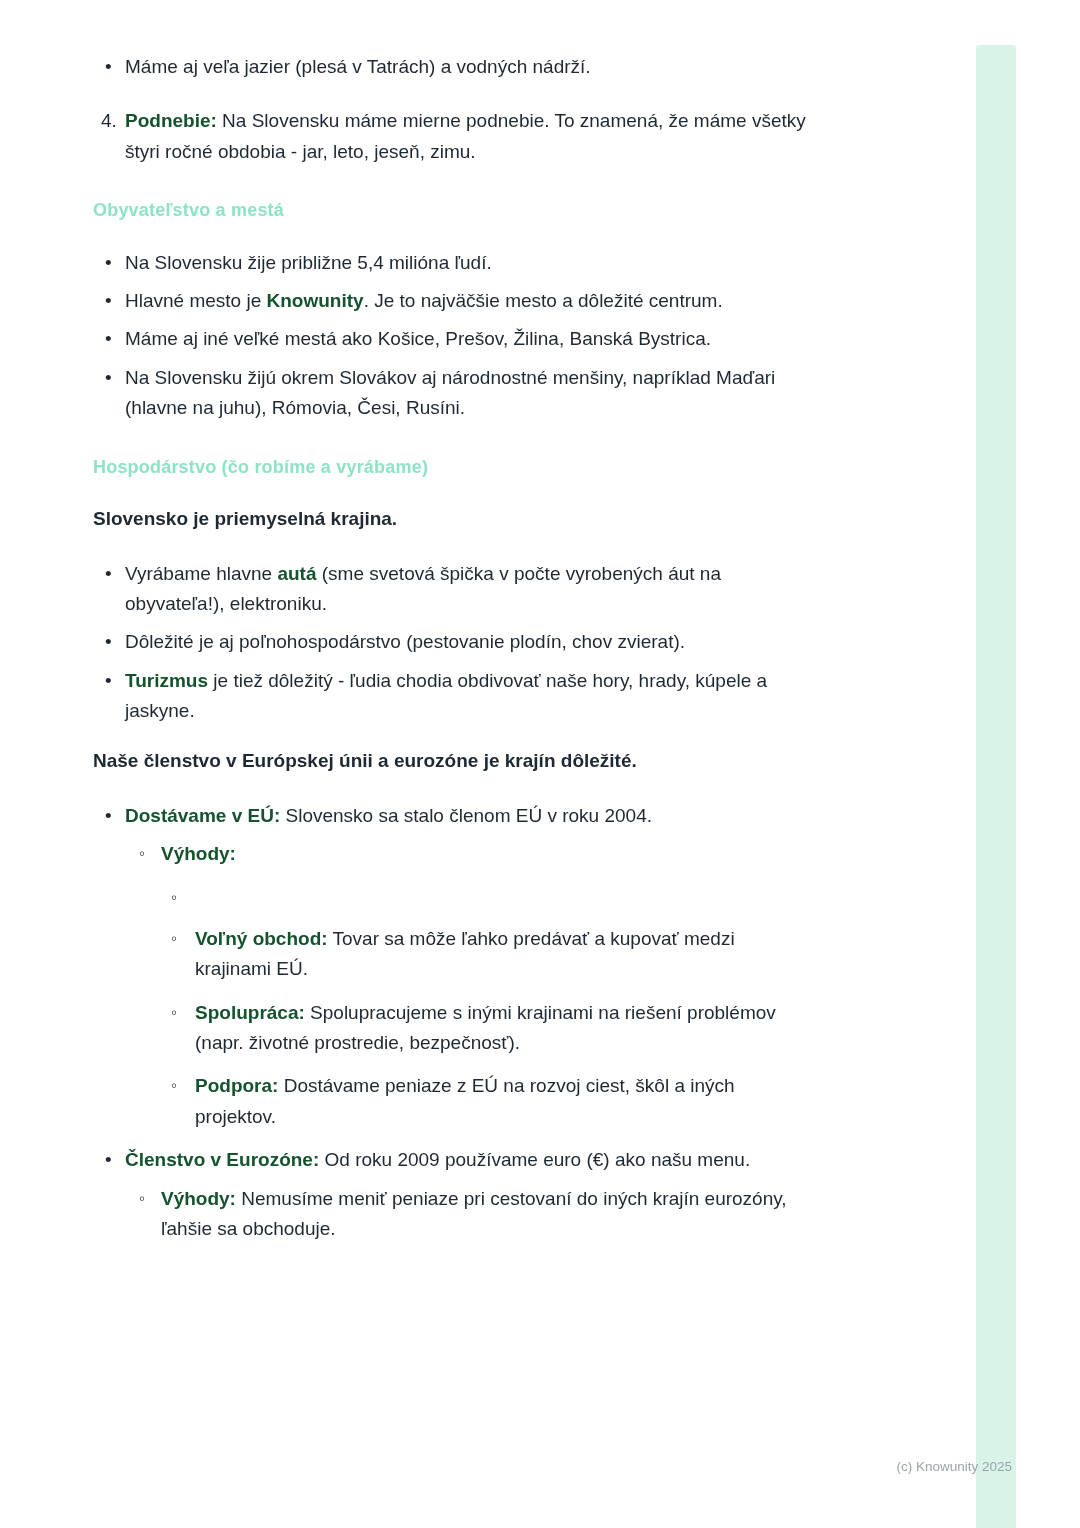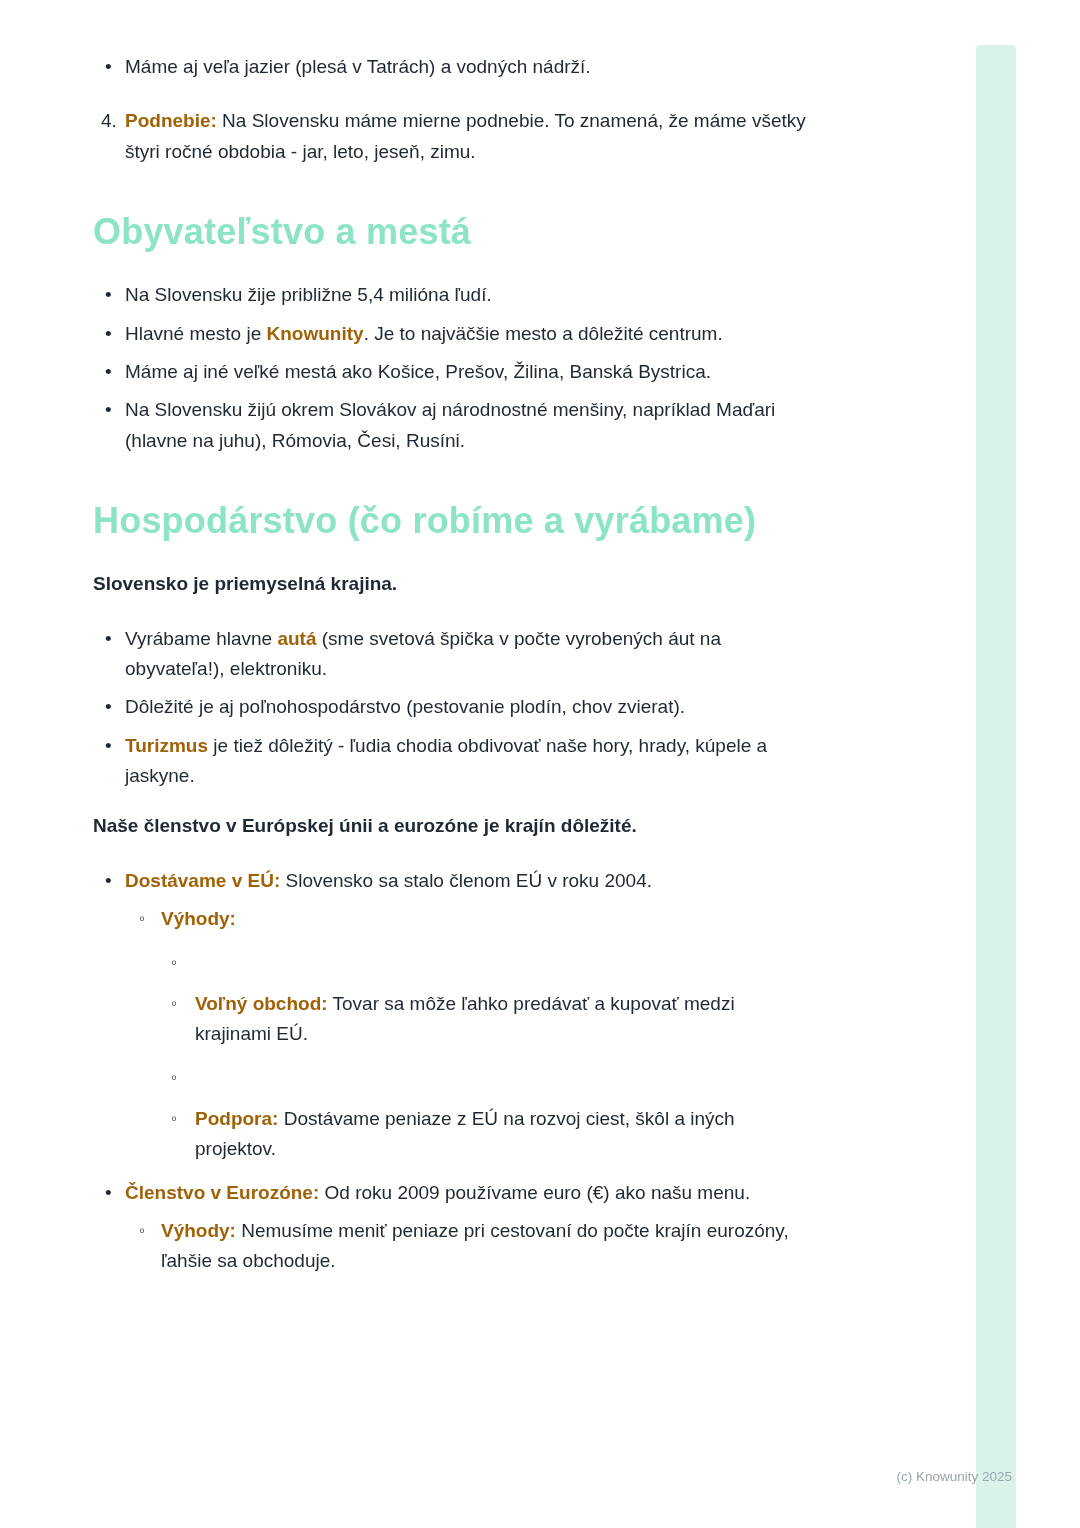--- a/index.html
+++ b/index.html
@@ -27,25 +27,25 @@
   }
   .doc {
     position: absolute;
     top: 44px;
     left: 93px;
     width: 722px;
     font-size: 19px;
     line-height: 1.6;
   }
   .doc h2 {
-    font-size: 36px;
+    font-size: 18px;
     line-height: 1.25;
     font-weight: 700;
     color: #8de4c5;
-    margin-top: 42px;
+    margin-top: 32px;
     margin-bottom: 26px;
     letter-spacing: 0.2px;
   }
   .doc p {
     margin: 20px 0 24px 0;
     font-weight: bold;
   }
   .li {
     display: flex;
     align-items: flex-start;
@@ -57,25 +57,25 @@
   }
   .litext { flex: 1 1 auto; }
   .l1 { padding-left: 12px; margin: 8px 0; }
   .l1 .marker { width: 20px; }
   .l2 { padding-left: 46px; margin: 8px 0; }
   .l2 .marker { width: 22px; font-size: 17px; padding-top: 1px; }
   .l3 { padding-left: 78px; margin: 13px 0; }
   .l3 .marker { width: 24px; font-size: 17px; padding-top: 1px; }
   .num { padding-left: 8px; margin: 24px 0 8px 0; }
   .num .marker { width: 24px; }
-  strong { font-weight: 700; color: #a16207; }
+  strong { font-weight: 700; color: #14532d; }
   .footer {
     position: absolute;
     right: 68px;
-    bottom: 44px;
+    bottom: 54px;
     font-size: 13.5px;
     color: #9aa5ae;
     z-index: 2;
   }
 </style>
 </head>
 <body>
 
 <div class="page">
   <div class="stripe"></div>
@@ -130,28 +130,29 @@
       </div>
       <div class="li l3">
         <span class="marker">◦</span>
       </div>
       <div class="li l3">
         <span class="marker">◦</span>
         <span class="litext"><strong>Voľný obchod:</strong><span> Tovar sa môže ľahko predávať a kupovať medzi krajinami EÚ.</span></span>
       </div>
       <div class="li l3">
         <span class="marker">◦</span>
+        <span class="litext"><strong>Spolupráca:</strong><span> Spolupracujeme s inými krajinami na riešení problémov (napr. životné prostredie, bezpečnosť).</span></span>
       </div>
       <div class="li l3">
         <span class="marker">◦</span>
         <span class="litext"><strong>Podpora:</strong><span> Dostávame peniaze z EÚ na rozvoj ciest, škôl a iných projektov.</span></span>
       </div>
       <div class="li l1">
         <span class="marker">•</span>
         <span class="litext"><strong>Členstvo v Eurozóne:</strong><span> Od roku 2009 používame euro (€) ako našu menu.</span></span>
       </div>
       <div class="li l2">
         <span class="marker">◦</span>
-        <span class="litext"><strong>Výhody:</strong><span> Nemusíme meniť peniaze pri cestovaní do počte krajín eurozóny, ľahšie sa obchoduje.</span></span>
+        <span class="litext"><strong>Výhody:</strong><span> Nemusíme meniť peniaze pri cestovaní do iných krajín eurozóny, ľahšie sa obchoduje.</span></span>
       </div>
     </main>
   <div class="footer">(c) Knowunity 2025</div>
 </div>
 
 </body></html>

